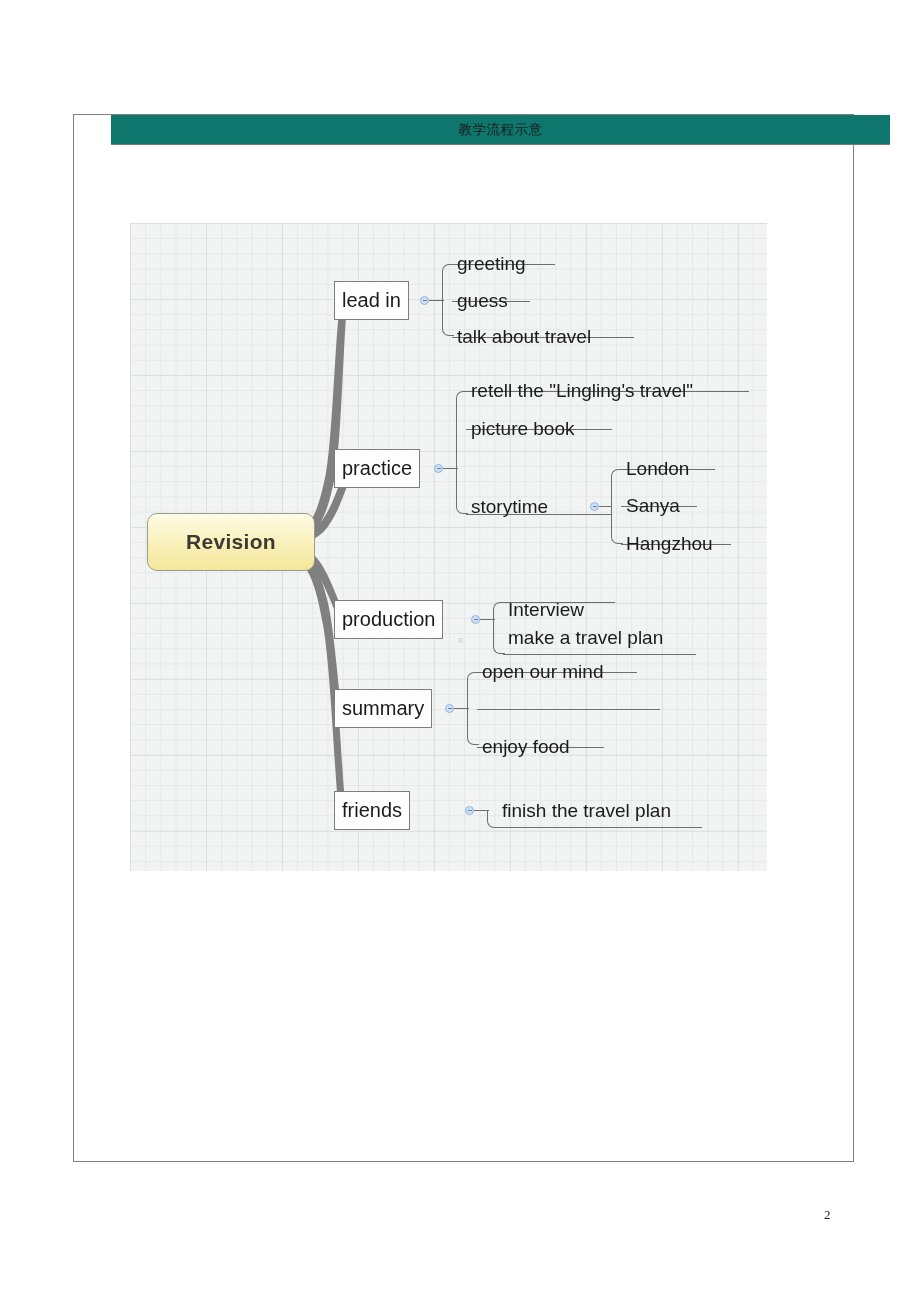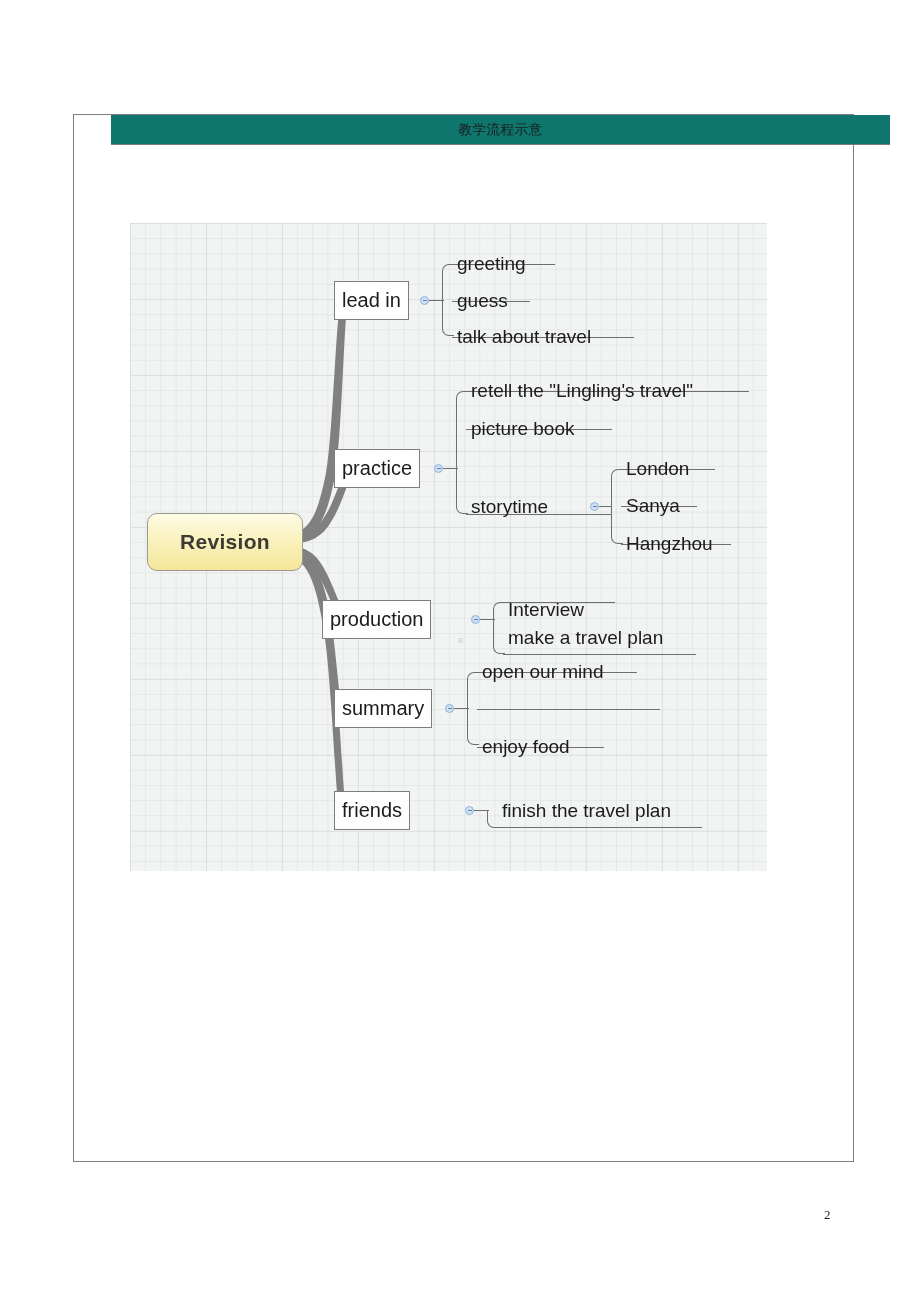--- a/index.html
+++ b/index.html
@@ -85,21 +85,21 @@
     box-sizing: border-box;
     white-space: nowrap;
     color: #1b1b1b;
     font-family: "Liberation Sans", "DejaVu Sans", sans-serif;
   }
 
   
   #node-root {
     left: 17px;
     top: 290px;
-    width: 156px;
+    width: 168px;
     height: 58px;
     border: 1px solid #9a9a8c;
     border-radius: 10px;
     background: linear-gradient(to bottom, #fdfbe4 0%, #faf2c0 45%, #f4e79a 100%);
     display: flex;
     align-items: center;
     justify-content: center;
     font-size: 21px;
     font-weight: bold;
     color: #3d3a34;
@@ -299,21 +299,21 @@
       <div class="node node-ul" style="left:491px; top:265px;">
         <span>Sanya</span>
       </div>
       <div class="underline" style="left:491px; top:283px; width:76px;"></div>
 
       <div class="node node-ul" style="left:491px; top:303px;">
         <span>Hangzhou</span>
       </div>
       <div class="underline" style="left:491px; top:321px; width:110px;"></div>
 
-      <div class="node node-l1" style="left:192px; top:377px;">
+      <div class="node node-l1" style="left:204px; top:377px;">
         <span>production</span>
       </div>
 
       <div class="stub" style="left:344px; top:396px; width:10px;"></div>
       <div class="toggle" style="left:341px; top:392px;"></div>
       <div class="dot-gray" style="left:328px; top:415px;"></div>
 
       <div class="bracket" style="left:363px; top:379px; width:12px; height:52px;
            border-left:1.4px solid #6f6f6f; border-top:1.4px solid #6f6f6f; border-bottom:1.4px solid #6f6f6f;
            border-top-left-radius:7px; border-bottom-left-radius:7px;"></div>

